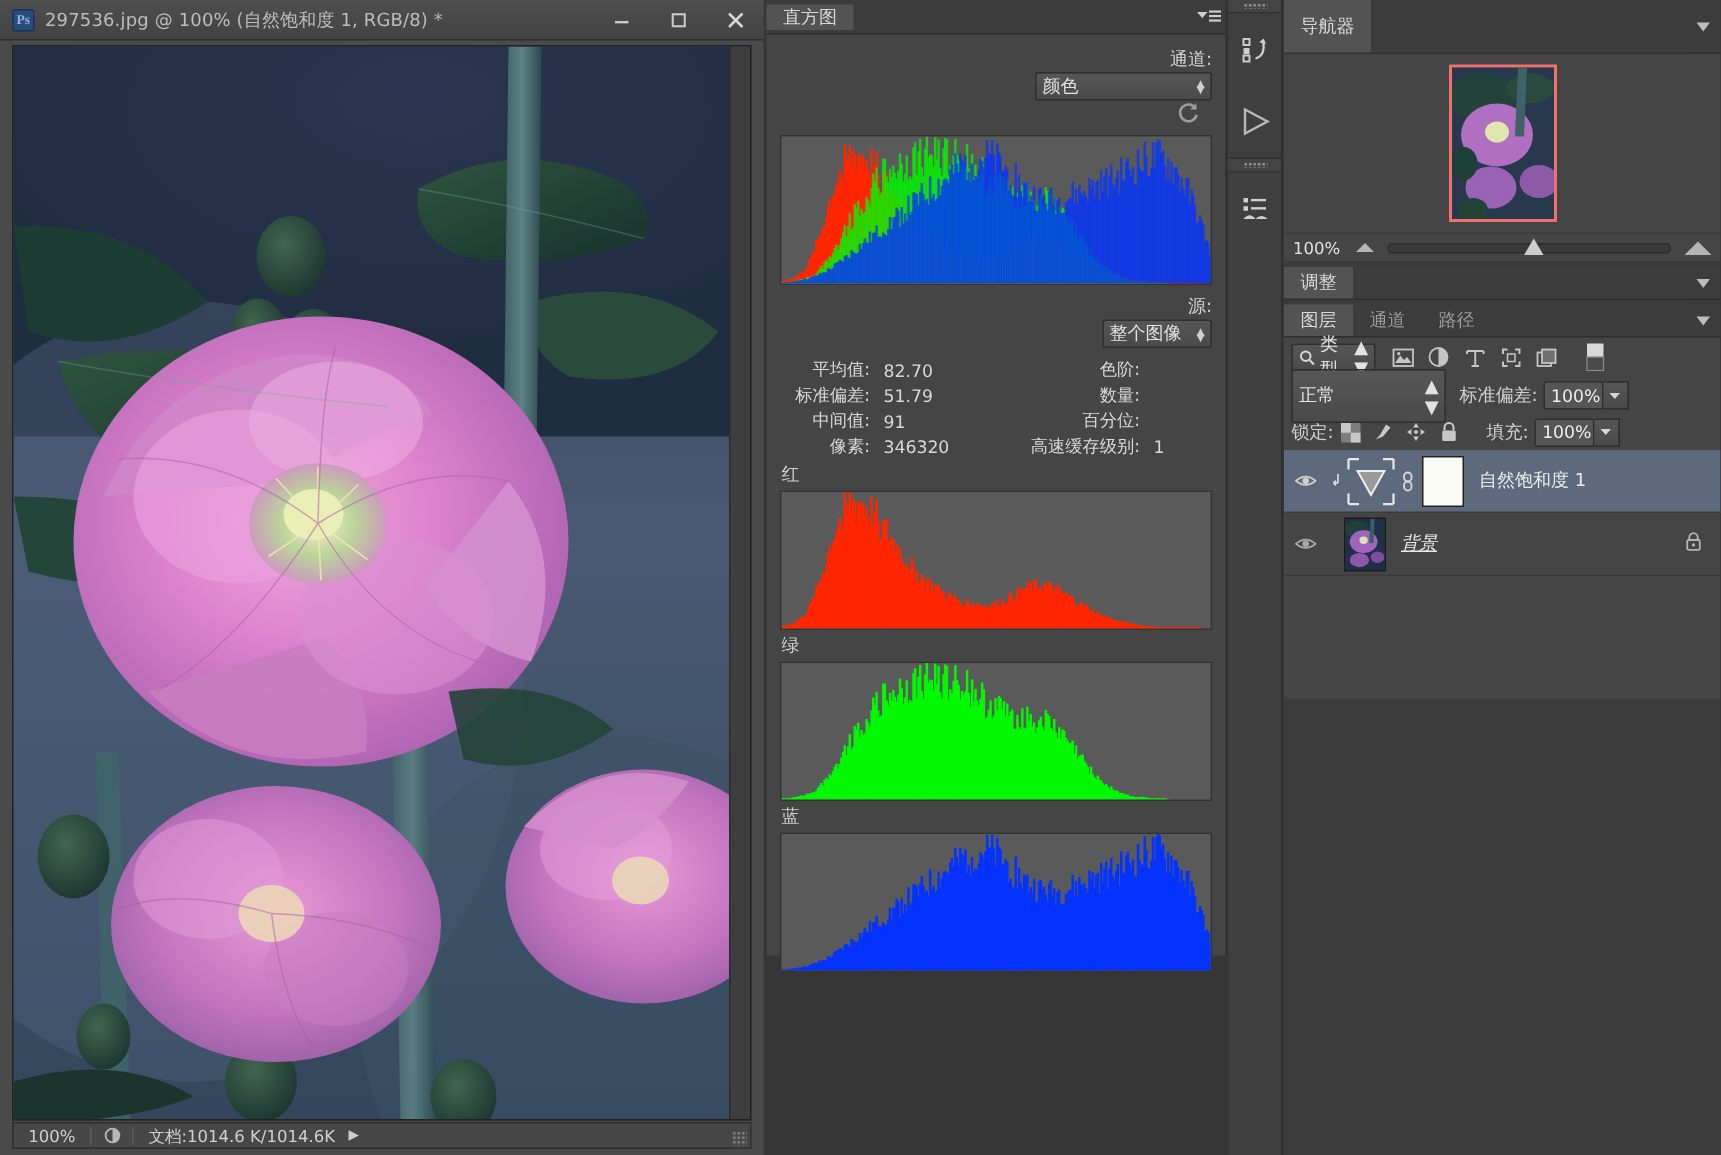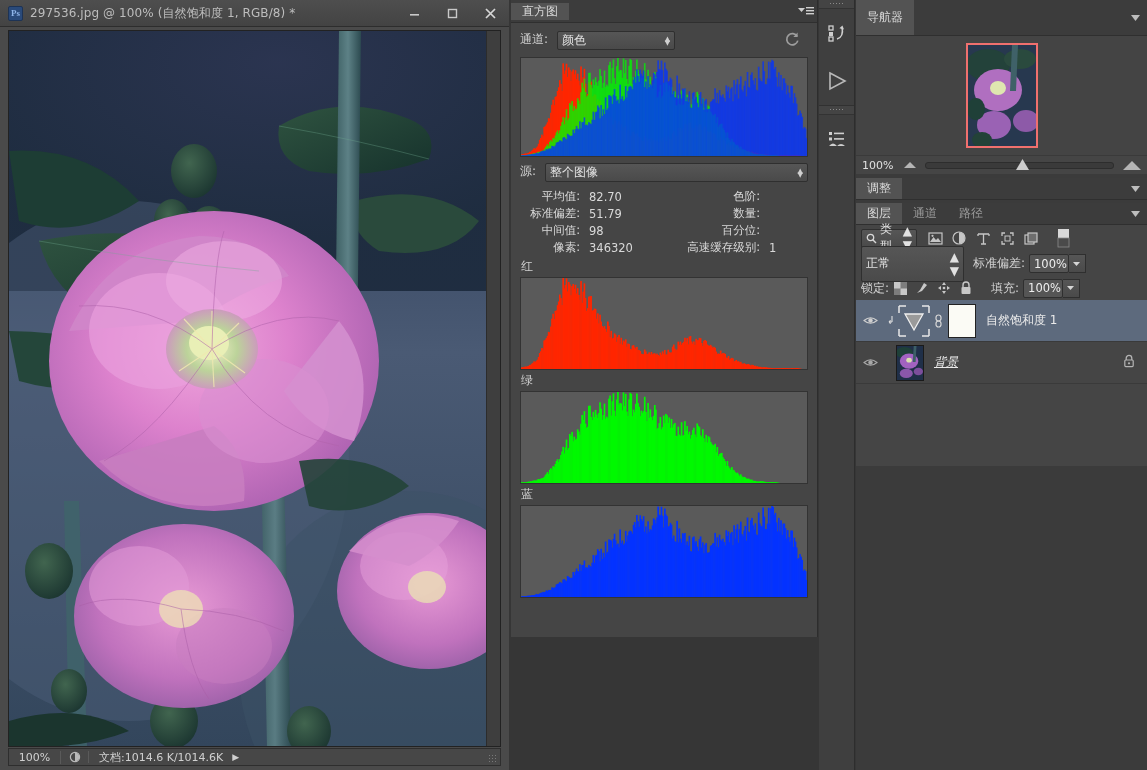--- a/index.html
+++ b/index.html
@@ -65,21 +65,21 @@
   }
   .ptab {
     padding:0 11px; display:flex; align-items:center; font-size:12px;
     color:#9a9a9a; background:#3c3c3c;
   }
   .ptab.active { background:#535353; color:#d8d8d8; }
   .ptab-fill { flex:1; background:#3c3c3c; }
   .pmenu { width:22px; display:flex; align-items:center; justify-content:center; }
 
   .hist-body { padding:8px 9px 0 9px; }
-  .row { display:flex; align-items:flex-start; margin-bottom:7px; }
+  .row { display:flex; align-items:flex-end; margin-bottom:7px;flex-direction:column; }
   .lbl { font-size:12px; color:#d2d2d2; }
   .select {
     height:19px; background:linear-gradient(#565656,#4a4a4a); border:1px solid #2f2f2f;
     border-radius:2px; display:flex; align-items:center; padding:0 4px; color:#e2e2e2; font-size:12px;
     position:relative; min-width:60px;
   }
   .select .sp-arrows { margin-left:auto; padding-left:10px; display:flex; flex-direction:column; line-height:4px; color:#d0d0d0; font-size:7px;}
   .refresh { margin-left:auto; width:16px; height:16px; }
 
   .hist-main {
@@ -1142,21 +1142,21 @@
             <div class="stat-line">
               <span class="stat-k">平均值:</span>
               <span class="stat-v">82.70</span>
             </div>
             <div class="stat-line">
               <span class="stat-k">标准偏差:</span>
               <span class="stat-v">51.79</span>
             </div>
             <div class="stat-line">
               <span class="stat-k">中间值:</span>
-              <span class="stat-v">98</span>
+              <span class="stat-v">91</span>
             </div>
             <div class="stat-line">
               <span class="stat-k">像素:</span>
               <span class="stat-v">346320</span>
             </div>
           </div>
           <div class="stats-col">
             <div class="stat-line">
               <span class="stat-k wide">色阶:</span>
               <span class="stat-v"></span>

